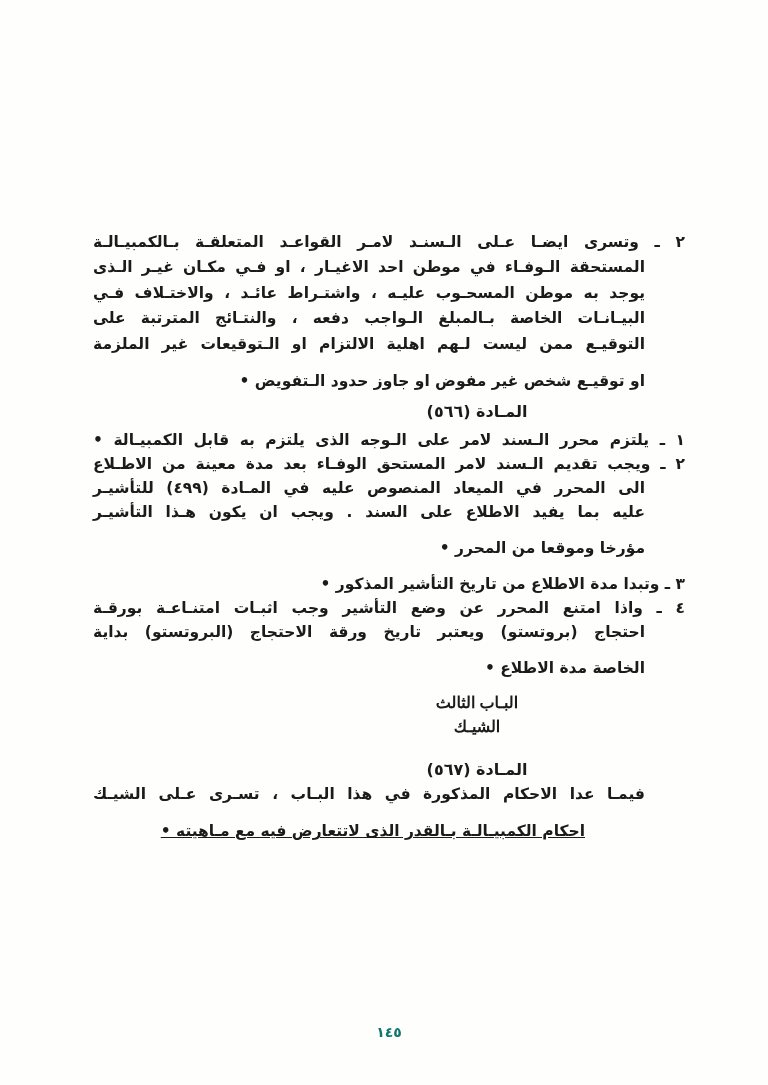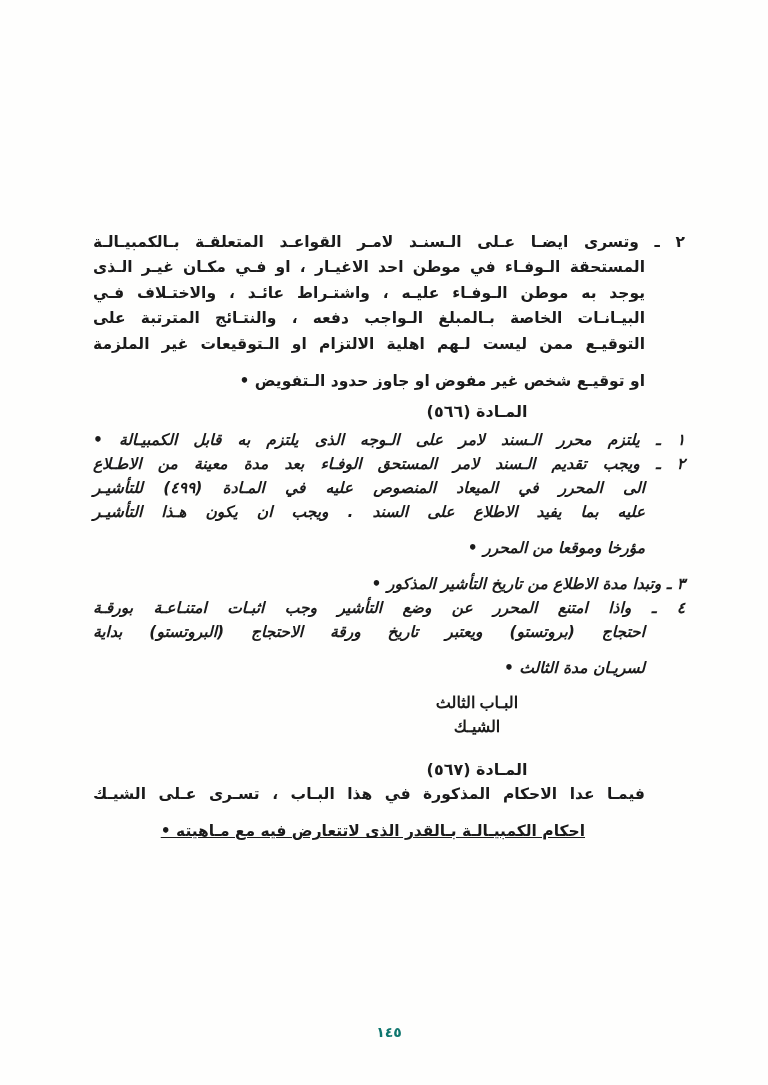--- a/index.html
+++ b/index.html
@@ -13,21 +13,21 @@
     position:relative;width:768px;height:1085px;
     background:#fefefdff;background:#fefefd;
     color:#1b1b1b;overflow:hidden;
   }
   .column{
     position:absolute;left:93px;top:230px;width:592px;
     direction:rtl;unicode-bidi:embed;
     font-weight:bold;font-size:15.5px;
   }
   .line{line-height:25.4px;min-height:25.4px;}
-  .sec-items .line{line-height:24px;min-height:24px;font-style:italic;}
+  .sec-items .line{line-height:24px;min-height:24px;}
   .art567 .line{line-height:25px;min-height:25px;}
   
   .just{text-align:justify;text-align-last:justify;}
   
   .end{text-align:right;margin-top:12px;}
   
   .cont{padding-right:40px;}
   
   .deep{padding-right:100px;text-decoration:underline;}
   .heading{
@@ -45,21 +45,21 @@
 </style>
 </head>
 <body>
 
 <div class="page">
   <main class="column">
 
     <div class="para">
       <div class="line just">٢ ـ وتسرى ايضـا عـلى الـسنـد لامـر القواعـد المتعلقـة بـالكمبيـالـة</div>
       <div class="line just cont">المستحقة الـوفـاء في موطن احد الاغيـار ، او فـي مكـان غيـر الـذى</div>
-      <div class="line just cont">يوجد به موطن الـوفـاء عليـه ، واشتـراط عائـد ، والاختـلاف فـي</div>
+      <div class="line just cont">يوجد به موطن المسحـوب عليـه ، واشتـراط عائـد ، والاختـلاف فـي</div>
       <div class="line just cont">البيـانـات الخاصة بـالمبلغ الـواجب دفعه ، والنتـائج المترتبة على</div>
       <div class="line just cont">التوقيـع ممن ليست لـهم اهلية الالتزام او الـتوقيعات غير الملزمة</div>
       <div class="line end cont">او توقيـع شخص غير مفوض او جاوز حدود الـتفويض •</div>
     </div>
 
 
     <h2 class="heading h-566">المـادة (٥٦٦)</h2>
 
     <div class="sec-items">
       <div class="para">
@@ -70,21 +70,21 @@
         <div class="line just cont">الى المحرر في الميعاد المنصوص عليه في المـادة (٤٩٩) للتأشيـر</div>
         <div class="line just cont">عليه بما يفيد الاطلاع على السند . ويجب ان يكون هـذا التأشيـر</div>
         <div class="line end cont">مؤرخا وموقعا من المحرر •</div>
       </div>
       <div class="para">
         <div class="line end">٣ ـ وتبدا مدة الاطلاع من تاريخ التأشير المذكور •</div>
       </div>
       <div class="para">
         <div class="line just">٤ ـ واذا امتنع المحرر عن وضع التأشير وجب اثبـات امتنـاعـة بورقـة</div>
         <div class="line just cont">احتجاج (بروتستو) ويعتبر تاريخ ورقة الاحتجاج (البروتستو) بداية</div>
-        <div class="line end cont">لسريـان مدة الثالث •</div>
+        <div class="line end cont">الخاصة مدة الاطلاع •</div>
       </div>
     </div>
 
     <div class="sec-chapter">
       <h2 class="heading">البـاب الثالث</h2>
       <h2 class="heading">الشيـك</h2>
     </div>
 
     <h2 class="heading h-567">المـادة (٥٦٧)</h2>
 

